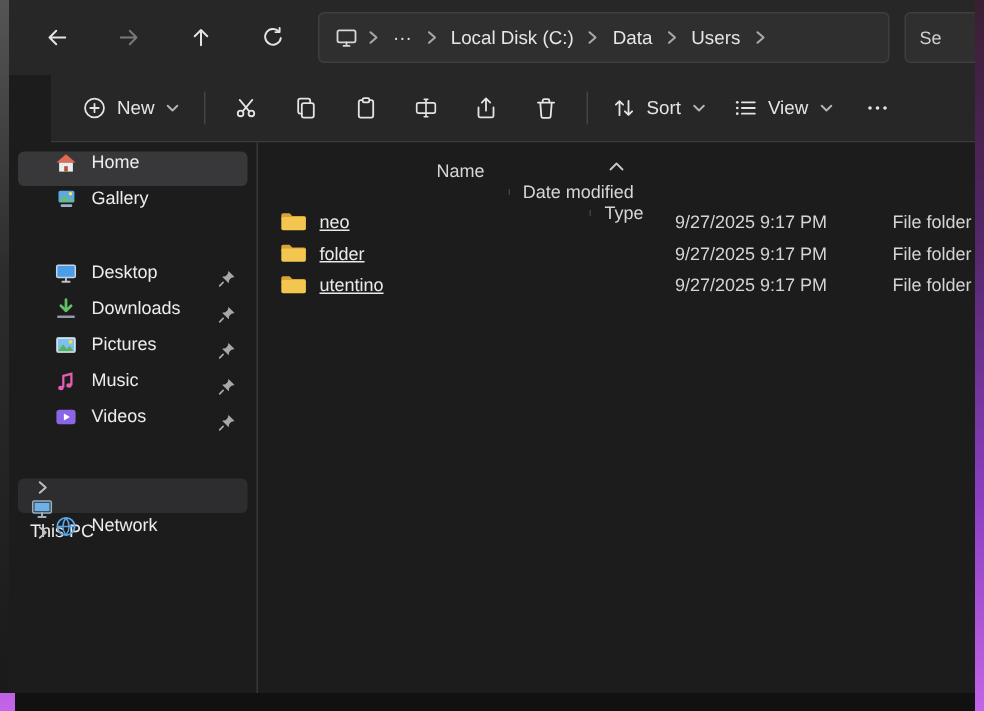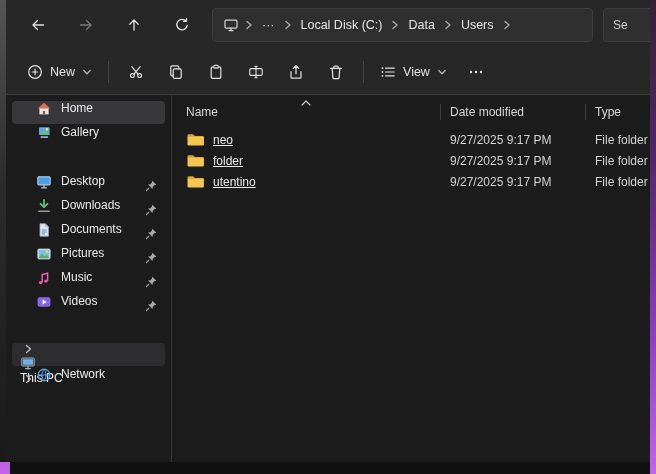--- a/index.html
+++ b/index.html
@@ -24,21 +24,21 @@
     display:flex;align-items:center;padding:0 8px;margin-right:10px;color:#e6e6e6;min-width:0;}
   .crumb{background:transparent;border:none;color:#e6e6e6;font-size:12.5px;padding:3px 7px;
     border-radius:4px;white-space:nowrap;font-family:inherit;}
   .crumb-sep{display:flex;align-items:center;padding:0 1px;color:#a8a8a8;background:none;border:none;}
   .crumb-icon{display:flex;align-items:center;margin:0 4px 0 2px;color:#d8d8d8;}
   .searchbox{width:60px;height:32px;background:#2f2f2f;border:1px solid #3f3f3f;border-radius:4px;
     display:flex;align-items:center;padding-left:9px;margin-right:-24px;color:#cfcfcf;flex:none;}
 
   
   .toolbar{height:44px;background:#272727;border-bottom:1px solid #3a3a3a;
-    display:flex;align-items:center;padding:0 12px;}
+    display:flex;align-items:center;padding:0 12px;margin-left:28px;}
   .tbtn{height:32px;display:flex;align-items:center;justify-content:center;gap:7px;
     background:transparent;border:none;color:#e4e4e4;border-radius:4px;
     font-size:12.5px;font-family:inherit;padding:0 9px;}
   .tbtn.iconic{width:40px;padding:0;}
   .tb-sep{width:1px;height:22px;background:#434343;margin:0 7px;}
   .chev{color:#b4b4b4;display:flex;align-items:center;}
 
   
   .main{display:flex;height:367px;background:#1c1c1c;}
   .sidebar{width:166px;border-right:1px solid #383838;box-sizing:border-box;padding-top:6px;flex:none;}
@@ -47,21 +47,21 @@
   .side-item.selected{background:#38383b;}
   .side-item.softsel{background:#2d2d30;flex-direction:column;}
   .tree-slot{width:16px;display:flex;align-items:center;justify-content:center;flex:none;color:#c0c0c0;}
   .s-icon{width:16px;height:16px;display:flex;align-items:center;justify-content:center;flex:none;margin-right:9px;}
   .s-label{font-size:12px;color:#ececec;white-space:nowrap;}
   .pin{position:absolute;right:7px;top:5px;width:13px;height:13px;display:flex;}
   .side-gap{height:25px;}
 
   
   .files{flex:1;min-width:0;position:relative;}
-  .col-headers{display:flex;height:26px;margin-top:4px;align-items:center;color:#d6d6d6;position:relative;}
+  .col-headers{display:flex;height:26px;margin-top:12px;align-items:center;color:#d6d6d6;position:relative;flex-direction:column;}
   .col{box-sizing:border-box;position:relative;display:flex;align-items:center;height:100%;font-size:12px;}
   .col-name{width:268px;padding-left:14px;}
   .col-date{width:145px;padding-left:10px;}
   .col-type{flex:1;padding-left:10px;}
   .col-date::before,.col-type::before{content:'';position:absolute;left:0;top:5px;bottom:5px;width:1px;background:#3f3f3f;}
   .sort-caret{position:absolute;left:128px;top:0px;color:#c8c8c8;line-height:0;}
   .rows{margin-top:4px;}
   .file-row{display:flex;height:21px;align-items:center;color:#e2e2e2;}
   .cell{box-sizing:border-box;display:flex;align-items:center;height:100%;font-size:12px;}
   .cell-name{width:268px;padding-left:14px;gap:8px;color:#eaeaea;text-decoration:underline;}
@@ -215,20 +215,34 @@
             <path d="M2.6 4.4h10.8"></path>
             <path d="M5.8 4.2V3a.9.9 0 0 1 .9-.9h2.6a.9.9 0 0 1 .9.9v1.2"></path>
             <path d="M4.2 4.6l.7 9a1.1 1.1 0 0 0 1.1 1h4a1.1 1.1 0 0 0 1.1-1l.7-9"></path>
           </svg>
       </span>
     </button>
     <div class="tb-sep"></div>
 
     <button class="tbtn">
       <span>
+        <svg width="16" height="16" viewBox="0 0 16 16" fill="none" stroke="currentColor" stroke-width="1.2" stroke-linecap="round" stroke-linejoin="round">
+            <path d="M5 12.8V3.4M2.6 5.8L5 3.4l2.4 2.4"></path>
+            <path d="M11 3.2v9.4M8.6 10.2L11 12.6l2.4-2.4"></path>
+          </svg>
+      </span>
+      <span>Sort</span>
+      <span class="chev">
+        <svg width="10" height="10" viewBox="0 0 10 10" fill="none" stroke="currentColor" stroke-width="1.3" stroke-linecap="round" stroke-linejoin="round">
+            <path d="M1.8 3.5L5 6.7l3.2-3.2"></path>
+          </svg>
+      </span>
+    </button>
+    <button class="tbtn">
+      <span>
         <svg width="16" height="16" viewBox="0 0 16 16" fill="none" stroke="currentColor" stroke-width="1.2" stroke-linecap="round">
             <path d="M5.6 4.2h8.6M5.6 8h8.6M5.6 11.8h8.6"></path>
             <circle cx="2.5" cy="4.2" r="0.9" fill="currentColor" stroke="none"></circle>
             <circle cx="2.5" cy="8" r="0.9" fill="currentColor" stroke="none"></circle>
             <circle cx="2.5" cy="11.8" r="0.9" fill="currentColor" stroke="none"></circle>
           </svg>
       </span>
       <span>View</span>
       <span class="chev">
         <svg width="10" height="10" viewBox="0 0 10 10" fill="none" stroke="currentColor" stroke-width="1.3" stroke-linecap="round" stroke-linejoin="round">
@@ -306,37 +320,20 @@
         </span>
         <span class="s-label">Downloads</span>
         <span class="pin">
           <svg width="13" height="13" viewBox="0 0 16 16">
               <path d="M9 2L14 7l-2.5.6-1.9 1.9-.4 2.7L3.8 6.8l2.7-.4 1.9-1.9Z" fill="#a8a8a8"></path>
               <path d="M4.6 11.4L1.8 14.2" stroke="#a8a8a8" stroke-width="1.4" stroke-linecap="round"></path>
             </svg>
         </span>
       </div>
 
-      <div class="side-item">
-        <span class="tree-slot"></span>
-        <span class="s-icon">
-          <svg width="16" height="16" viewBox="0 0 16 16">
-              <path d="M4 1.8h5.4l3 3v9.4H4Z" fill="#dfe7f2" stroke="#9fb0c4" stroke-width="0.8"></path>
-              <path d="M9.4 1.8v3h3" fill="none" stroke="#9fb0c4" stroke-width="0.8"></path>
-              <path d="M5.6 8h5M5.6 10h5M5.6 12h3.4" stroke="#5b8ac4" stroke-width="1" fill="none"></path>
-            </svg>
-        </span>
-        <span class="s-label">Documents</span>
-        <span class="pin">
-          <svg width="13" height="13" viewBox="0 0 16 16">
-              <path d="M9 2L14 7l-2.5.6-1.9 1.9-.4 2.7L3.8 6.8l2.7-.4 1.9-1.9Z" fill="#a8a8a8"></path>
-              <path d="M4.6 11.4L1.8 14.2" stroke="#a8a8a8" stroke-width="1.4" stroke-linecap="round"></path>
-            </svg>
-        </span>
-      </div>
 
       <div class="side-item">
         <span class="tree-slot"></span>
         <span class="s-icon">
           <svg width="16" height="16" viewBox="0 0 16 16">
               <rect x="1.8" y="3" width="12.4" height="10" rx="1.2" fill="#eef3f8" stroke="#b9c4ce" stroke-width="0.8"></rect>
               <rect x="2.6" y="3.8" width="10.8" height="8.4" fill="#7cc0ee"></rect>
               <path d="M2.6 12.2L6 7.6l2.6 3 1.8-2 2.8 3.6z" fill="#59b15f"></path>
               <circle cx="11" cy="5.8" r="1.3" fill="#ffd84a"></circle>
             </svg>

